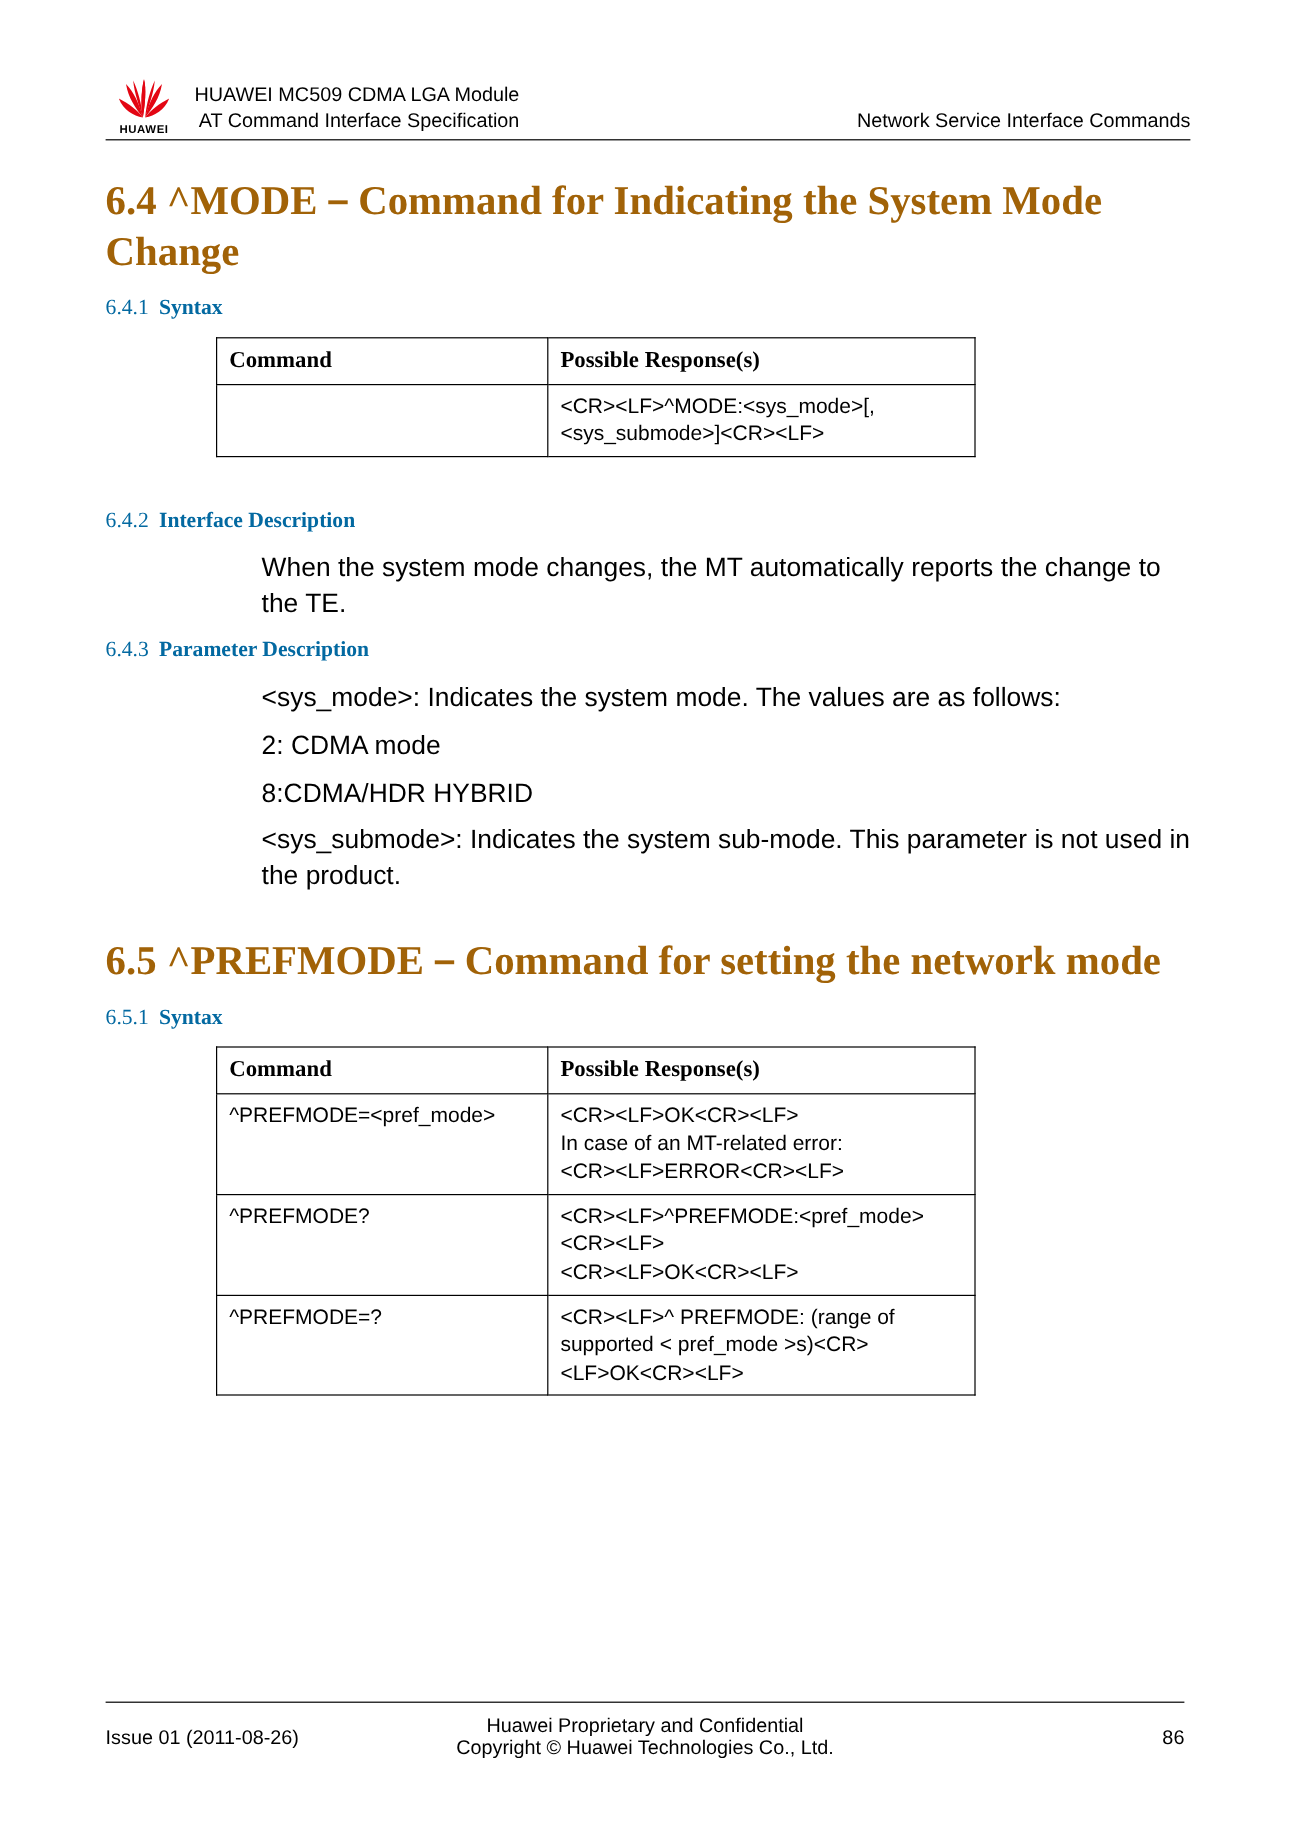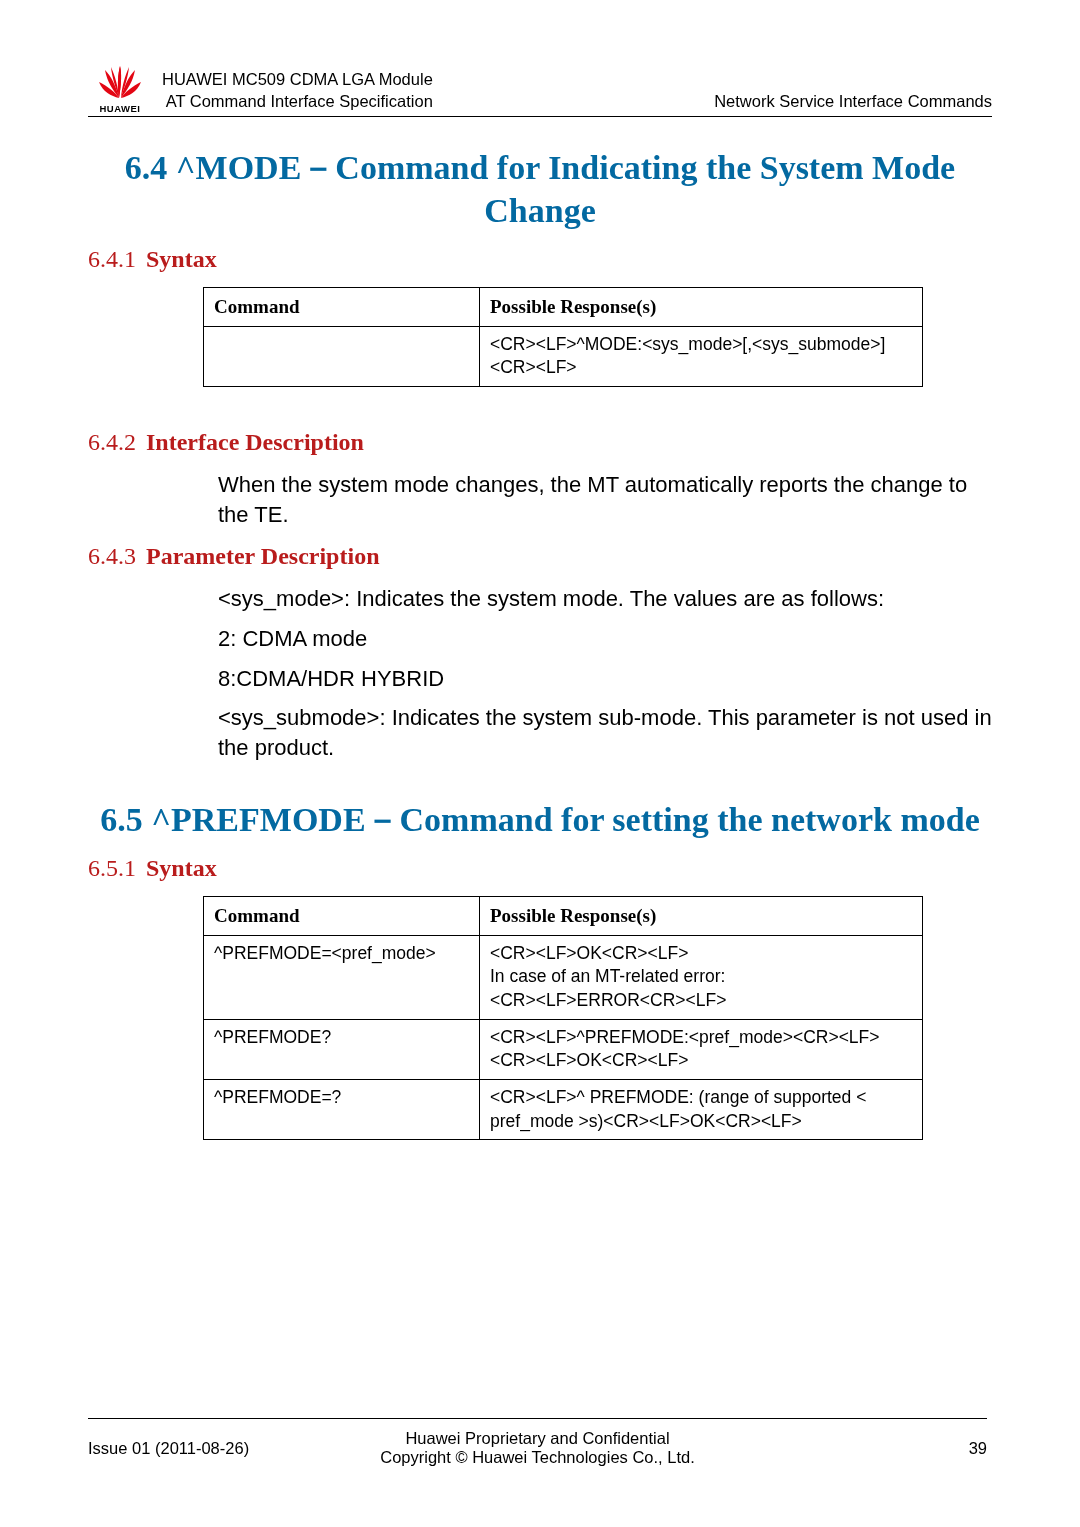--- a/index.html
+++ b/index.html
@@ -63,30 +63,29 @@
     flex-direction: column;
   }
   .header-right {
     align-self: flex-end;
   }
 
   
   h1.sec {
     font-family: "Palatino Linotype", "Book Antiqua", Palatino, Georgia, serif;
     font-weight: bold;
-    color: #0369a1;
+    color: #a16207;
     font-size: 34px;
     margin: 30px 0 6px 0;
     line-height: 1.25;
-    text-align: center;
   }
   .subsec {
     font-family: "Palatino Linotype", "Book Antiqua", Palatino, Georgia, serif;
-    font-size: 24px;
-    color: #b91c1c;
+    font-size: 18px;
+    color: #0369a1;
     margin: 14px 0 14px 0;
   }
   .subsec .num {
     font-weight: normal;
   }
   .subsec .ttl {
     font-weight: bold;
     margin-left: 4px;
   }
 
@@ -96,22 +95,22 @@
     font-size: 22px;
     line-height: 1.35;
   }
   .body-block p {
     margin: 10px 0;
   }
 
   
   table.cmd {
     border-collapse: collapse;
-    margin-left: 115px;
-    width: 720px;
+    margin-left: 92px;
+    width: 633px;
     font-size: 17.5px;
   }
   table.cmd th, table.cmd td {
     border: 1.5px solid #000;
     text-align: left;
     vertical-align: top;
     padding: 6px 10px;
     line-height: 1.35;
   }
   table.cmd th {
@@ -250,16 +249,16 @@
     </tr>
   </tbody>
     </table>
 
   <div class="footer">
     <div class="left">Issue 01 (2011-08-26)</div>
     <div class="center">
       <div>Huawei Proprietary and Confidential</div>
       <div>Copyright © Huawei Technologies Co., Ltd.</div>
     </div>
-    <div class="right">39</div>
+    <div class="right">86</div>
   </div>
 
 </div>
 
 </body></html>

